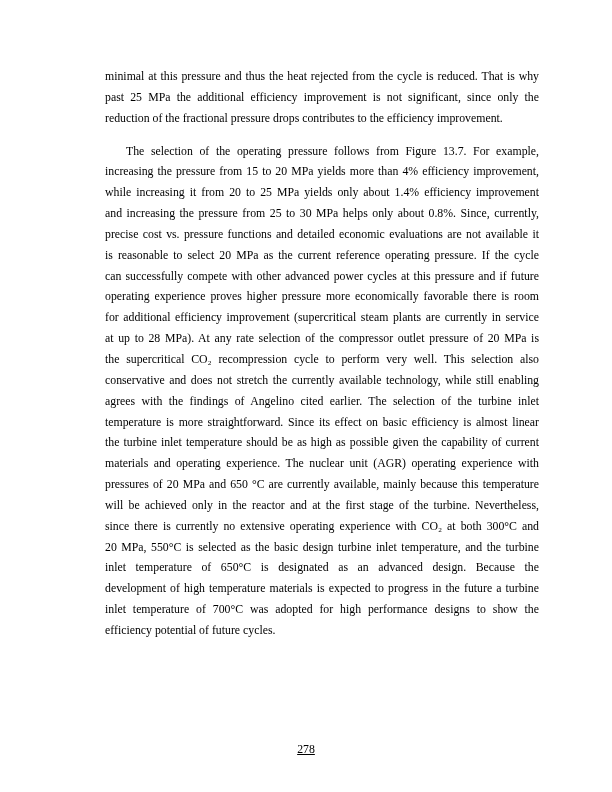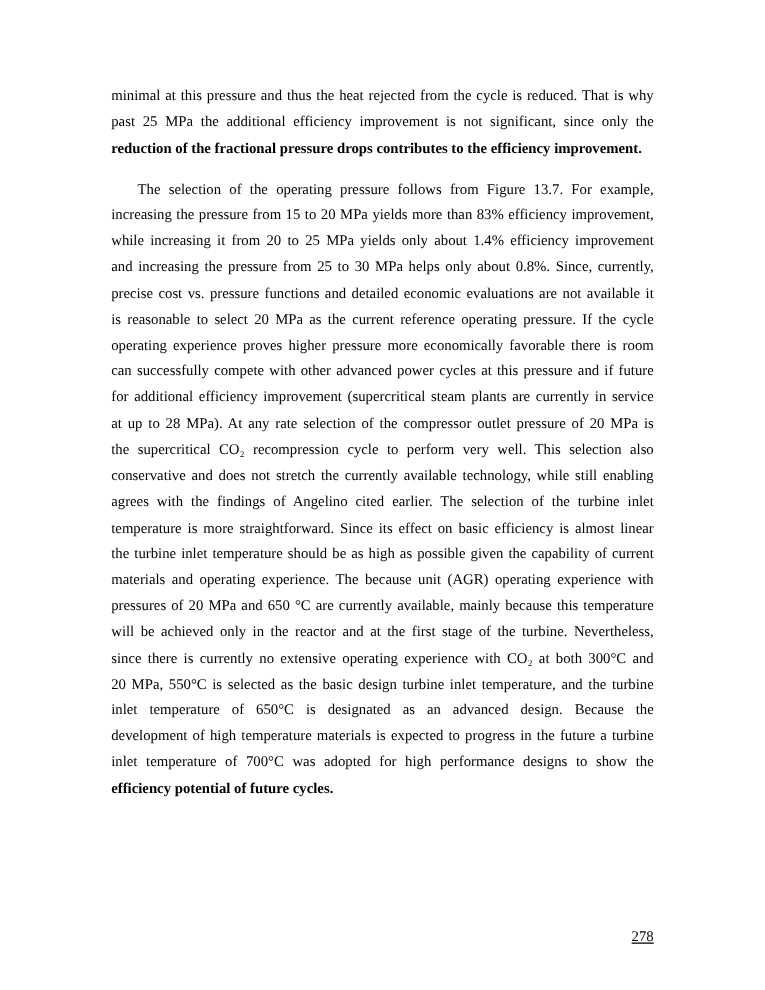--- a/index.html
+++ b/index.html
@@ -18,82 +18,81 @@
   .page {
     position: absolute;
     left: 0;
     top: 0;
     width: 612px;
     height: 792px;
     background: #ffffff;
   }
   .text-block {
     position: absolute;
-    left: 89px;
+    left: 105px;
     top: 66px;
     width: 434px;
   }
   .paragraph { }
   .paragraph + .paragraph {
     margin-top: 12px;
   }
   .line {
     font-size: 11.8px;
     line-height: 20.85px;
     height: 20.85px;
     text-align: justify;
     text-align-last: justify;
     overflow: hidden;
     letter-spacing: 0;
   }
   .line-last {
     text-align-last: auto;
-    font-weight: bold;
   }
   .line-indent {
     text-indent: 21px;
   }
   .footer {
     position: absolute;
     left: 89px;
     top: 743px;
     width: 434px;
-    text-align: right;
+    text-align: center;
     font-size: 11.8px;
     line-height: 13.6px;
     text-decoration: underline;
   }
 </style>
 </head>
 <body>
 
 <div class="page">
   <div class="text-block">
       <div class="paragraph">
         <div class="line">minimal at this pressure and thus the heat rejected from the cycle is reduced. That is why</div>
         <div class="line">past 25 MPa the additional efficiency improvement is not significant, since only the</div>
         <div class="line line-last">reduction of the fractional pressure drops contributes to the efficiency improvement.</div>
       </div>
       <div class="paragraph">
         <div class="line line-indent">The selection of the operating pressure follows from Figure 13.7. For example,</div>
-        <div class="line">increasing the pressure from 15 to 20 MPa yields more than 83% efficiency improvement,</div>
+        <div class="line">increasing the pressure from 15 to 20 MPa yields more than 4% efficiency improvement,</div>
         <div class="line">while increasing it from 20 to 25 MPa yields only about 1.4% efficiency improvement</div>
         <div class="line">and increasing the pressure from 25 to 30 MPa helps only about 0.8%. Since, currently,</div>
         <div class="line">precise cost vs. pressure functions and detailed economic evaluations are not available it</div>
         <div class="line">is reasonable to select 20 MPa as the current reference operating pressure. If the cycle</div>
+        <div class="line">can successfully compete with other advanced power cycles at this pressure and if future</div>
         <div class="line">operating experience proves higher pressure more economically favorable there is room</div>
-        <div class="line">can successfully compete with other advanced power cycles at this pressure and if future</div>
         <div class="line">for additional efficiency improvement (supercritical steam plants are currently in service</div>
         <div class="line">at up to 28 MPa). At any rate selection of the compressor outlet pressure of 20 MPa is</div>
         <div class="line">the supercritical CO₂ recompression cycle to perform very well. This selection also</div>
         <div class="line">conservative and does not stretch the currently available technology, while still enabling</div>
         <div class="line">agrees with the findings of Angelino cited earlier. The selection of the turbine inlet</div>
         <div class="line">temperature is more straightforward. Since its effect on basic efficiency is almost linear</div>
         <div class="line">the turbine inlet temperature should be as high as possible given the capability of current</div>
-        <div class="line">materials and operating experience. The because unit (AGR) operating experience with</div>
+        <div class="line">materials and operating experience. The nuclear unit (AGR) operating experience with</div>
         <div class="line">pressures of 20 MPa and 650 °C are currently available, mainly because this temperature</div>
         <div class="line">will be achieved only in the reactor and at the first stage of the turbine. Nevertheless,</div>
         <div class="line">since there is currently no extensive operating experience with CO₂ at both 300°C and</div>
         <div class="line">20 MPa, 550°C is selected as the basic design turbine inlet temperature, and the turbine</div>
         <div class="line">inlet temperature of 650°C is designated as an advanced design. Because the</div>
         <div class="line">development of high temperature materials is expected to progress in the future a turbine</div>
         <div class="line">inlet temperature of 700°C was adopted for high performance designs to show the</div>
         <div class="line line-last">efficiency potential of future cycles.</div>
       </div>
     </div>

